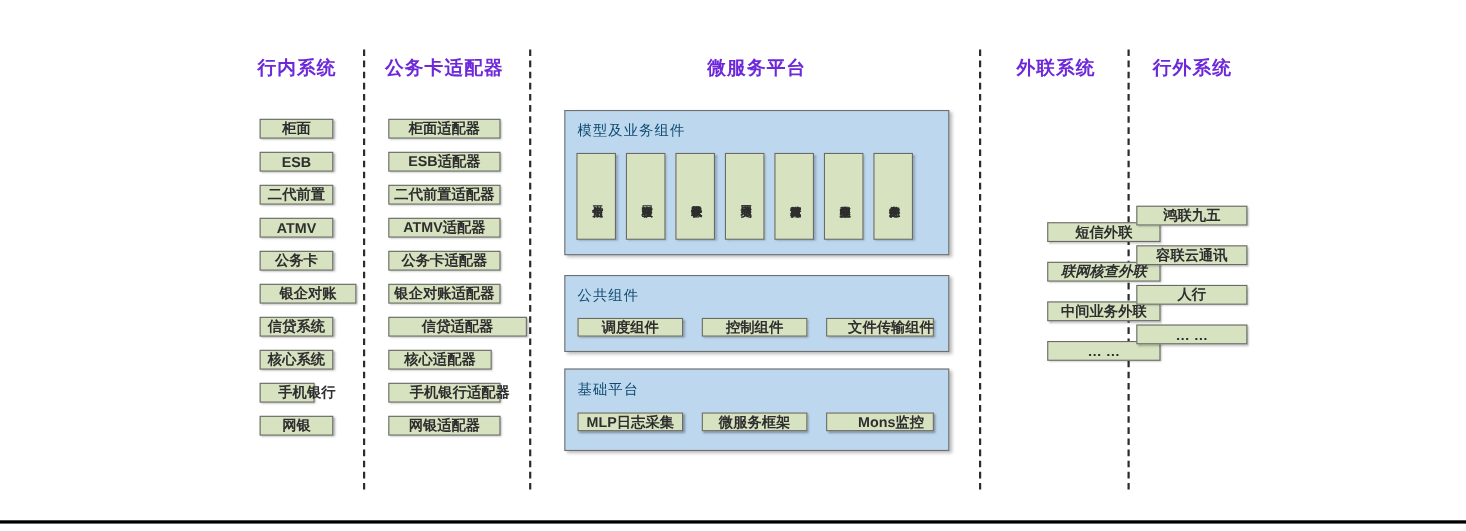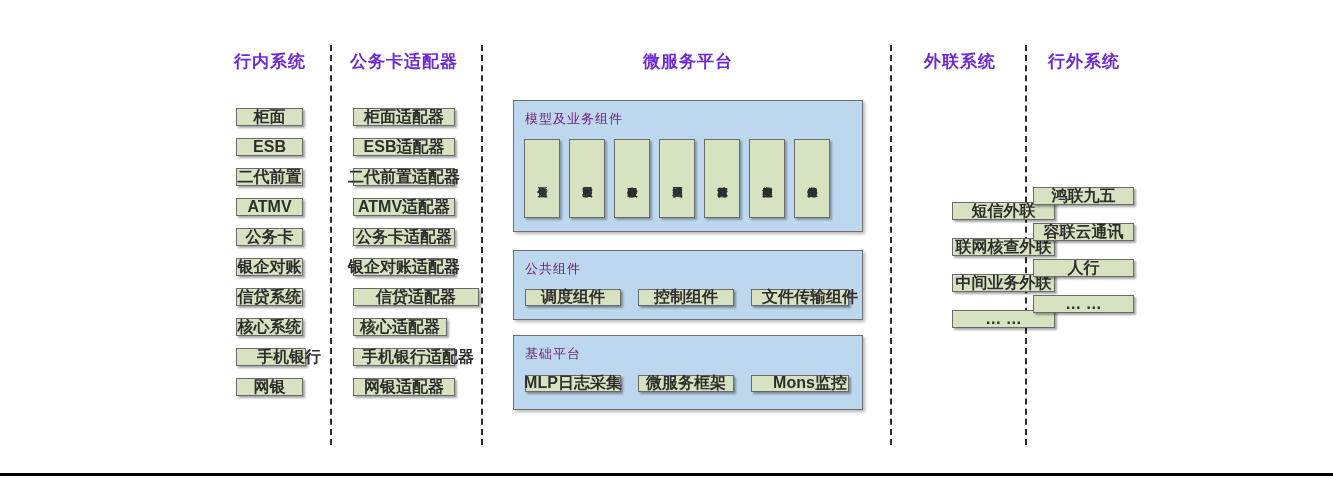--- a/index.html
+++ b/index.html
@@ -18,25 +18,25 @@
   .vline{position:absolute;top:45px;height:400px;width:0;
     border-left:2px dashed #2b2b2b;}
 
   .stack{position:absolute;display:flex;flex-direction:column;}
   .stack.gap12{gap:12px;}
   .stack.gap18{gap:18px;}
 
   .box{background:var(--green);border:1px solid var(--green-border);
     box-shadow:1.5px 1.5px 2px rgba(0,0,0,0.35);
     display:flex;align-items:center;justify-content:center;
-    font-size:16px;font-weight:bold;color:#2e2e2e;height:18px;white-space:nowrap;}
+    font-size:13px;font-weight:bold;color:#2e2e2e;height:18px;white-space:nowrap;}
 
   .panel{position:absolute;left:513px;width:350px;background:var(--blue);
     border:1px solid var(--blue-border);box-shadow:2px 2px 3px rgba(0,0,0,0.28);}
-  .panel-label{position:absolute;left:11px;top:9px;font-size:13px;color:#701a75;letter-spacing:1px;}
+  .panel-label{position:absolute;left:11px;top:9px;font-size:13px;color:#0c4a6e;letter-spacing:1px;}
 
   .vrow{position:absolute;left:10px;top:38px;display:flex;gap:9px;}
   .vitem{width:36px;height:79px;background:var(--green);border:1px solid var(--green-border);
     box-shadow:1.5px 1.5px 2px rgba(0,0,0,0.3);
     display:flex;align-items:center;justify-content:center;
     writing-mode:vertical-rl;text-orientation:upright;
     font-size:10px;font-weight:bold;color:#2e2e2e;line-height:1;letter-spacing:0;}
 
   .hrow{position:absolute;left:11px;display:flex;gap:17px;}
   .hrow .box{height:17px;}
@@ -59,24 +59,24 @@
   <div class="vline" style="left:481px;"></div>
   <div class="vline" style="left:890px;"></div>
   <div class="vline" style="left:1025px;"></div>
 
   <div class="stack gap12" style="left:236px;top:108px;">
     <div class="box" style="width:67px;">柜面</div>
     <div class="box" style="width:67px;">ESB</div>
     <div class="box" style="width:67px;">二代前置</div>
     <div class="box" style="width:67px;">ATMV</div>
     <div class="box" style="width:67px;">公务卡</div>
-    <div class="box" style="width:67px;">银企对账</div>
+    <div class="box" style="width:88px;">银企对账</div>
     <div class="box" style="width:67px;">信贷系统</div>
     <div class="box" style="width:67px;">核心系统</div>
-    <div class="box" style="width:70px;padding-left:36px;">手机银行</div>
+    <div class="box" style="width:50px;padding-left:36px;">手机银行</div>
     <div class="box" style="width:67px;">网银</div>
   </div>
 
   <div class="stack gap12" style="left:353px;top:108px;">
     <div class="box" style="width:102px;">柜面适配器</div>
     <div class="box" style="width:102px;">ESB适配器</div>
     <div class="box" style="width:102px;">二代前置适配器</div>
     <div class="box" style="width:102px;">ATMV适配器</div>
     <div class="box" style="width:102px;">公务卡适配器</div>
     <div class="box" style="width:102px;">银企对账适配器</div>
@@ -112,21 +112,21 @@
     <div class="panel-label">基础平台</div>
     <div class="hrow" style="top:39px;">
       <div class="box w96 h18">MLP日志采集</div>
       <div class="box w96 h18">微服务框架</div>
       <div class="box w98 h18">Mons监控</div>
     </div>
   </div>
 
   <div class="stack gap18" style="left:952px;top:187px;margin-top:15px;">
     <div class="box" style="width:103px;">短信外联</div>
-    <div class="box" style="width:103px;">联网核查外联</div>
+    <div class="box" style="width:103px;font-style:italic;">联网核查外联</div>
     <div class="box" style="width:103px;">中间业务外联</div>
     <div class="box" style="width:103px;">… …</div>
   </div>
 
   <div class="stack gap18" style="left:1033px;top:187px;">
     <div class="box" style="width:101px;">鸿联九五</div>
     <div class="box" style="width:101px;">容联云通讯</div>
     <div class="box" style="width:101px;">人行</div>
     <div class="box" style="width:101px;">… …</div>
   </div>

